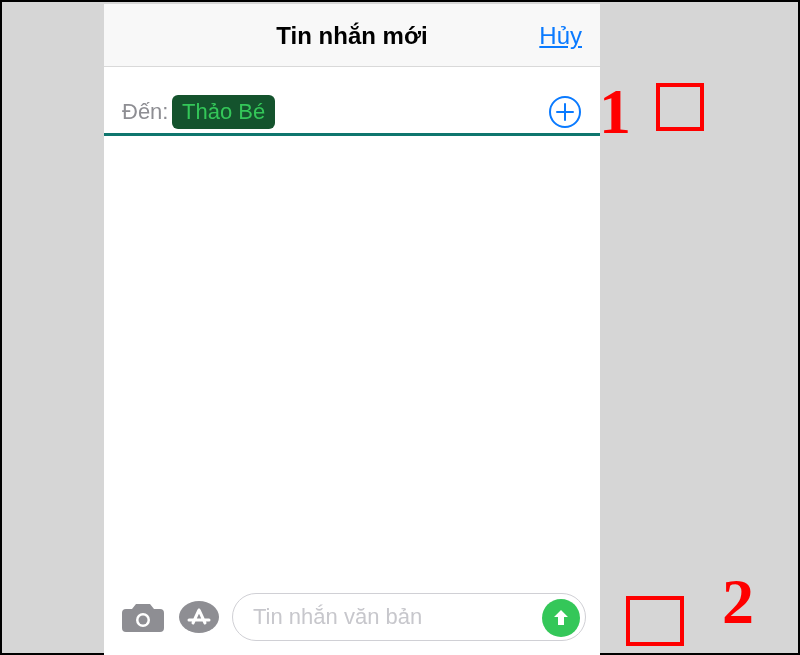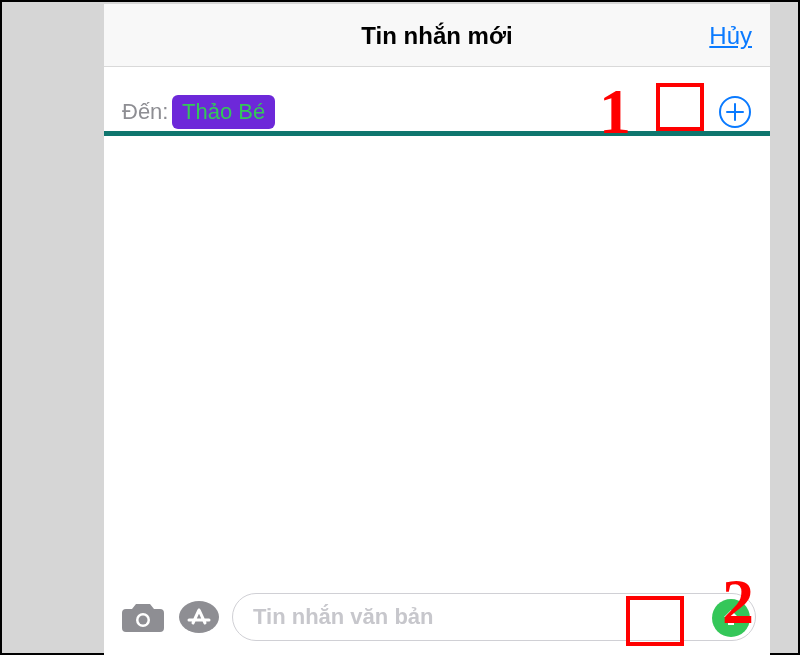--- a/index.html
+++ b/index.html
@@ -1,32 +1,32 @@
 <!DOCTYPE html>
 <html><head>
 <meta charset="utf-8">
 <style>
   html,body{margin:0;padding:0;width:800px;height:655px;background:#d6d6d6;font-family:-apple-system,"Helvetica Neue",Arial,sans-serif;}
   .frame{position:relative;width:800px;height:655px;box-sizing:border-box;border:2px solid #000;}
-  .phone{position:absolute;left:102px;top:2px;width:666px;height:651px;background:#fff;}
+  .phone{position:absolute;left:102px;top:2px;width:496px;height:651px;background:#fff;}
   .header{position:relative;height:62px;background:#f8f8f8;border-bottom:1px solid #d9d9d9;}
   .title{position:absolute;left:0;right:0;top:18px;text-align:center;font-size:24px;font-weight:600;color:#000;}
   .cancel{position:absolute;right:18px;top:18px;font-size:24px;font-weight:400;color:#0a7aff;cursor:pointer;text-decoration:underline;}
-  .to-row{position:relative;height:70px;border-bottom:6px solid #0f766e;padding-top:30px;box-sizing:border-box;}
+  .to-row{position:relative;height:70px;border-bottom:4px solid #0f766e;padding-top:30px;box-sizing:border-box;}
   .to-label{position:absolute;left:18px;top:32px;font-size:22px;color:#8e8e93;}
-  .to-pill{position:absolute;left:68px;top:28px;padding:4px 10px;border-radius:6px;background:#6d28d9;color:#34c759;font-size:22px;text-align:center;}
+  .to-pill{position:absolute;left:68px;top:28px;padding:4px 10px;border-radius:6px;background:#14532d;color:#34c759;font-size:22px;text-align:center;}
   .add-btn{position:absolute;right:18px;top:28px;width:34px;height:34px;cursor:pointer;}
   .add-btn svg{width:34px;height:34px;display:block;}
   .body-area{position:absolute;top:132px;bottom:78px;left:0;right:0;background:#fff;}
   .input-bar{position:absolute;left:0;right:0;bottom:0;height:78px;background:#fff;}
   .camera{position:absolute;left:16px;bottom:20px;width:46px;height:36px;cursor:pointer;}
   .apps{position:absolute;left:72px;bottom:20px;width:46px;height:36px;cursor:pointer;}
   .icon-shape{display:block;}
   .msg-field{position:absolute;left:128px;right:14px;bottom:14px;height:48px;border:1px solid #d0d0d5;border-radius:24px;background:#fff;box-sizing:border-box;}
-  .msg-placeholder{position:absolute;left:20px;top:10px;font-size:22px;color:#c7c7cc;pointer-events:none;font-weight:bold;}
+  .msg-placeholder{position:absolute;left:20px;top:10px;font-size:22px;color:#c7c7cc;pointer-events:none;}
   .send{position:absolute;right:5px;top:5px;width:38px;height:38px;border-radius:19px;background:#34c759;cursor:pointer;display:flex;align-items:center;justify-content:center;}
   .send svg{width:22px;height:22px;}
   
   .ann-box{position:absolute;border:4px solid #ff0000;box-sizing:border-box;pointer-events:none;}
   .ann-num{position:absolute;font-size:64px;line-height:1;font-weight:700;color:#ff0000;font-family:"Times New Roman",serif;pointer-events:none;}
 </style>
 </head>
 <body>
 
 <div class="frame">

